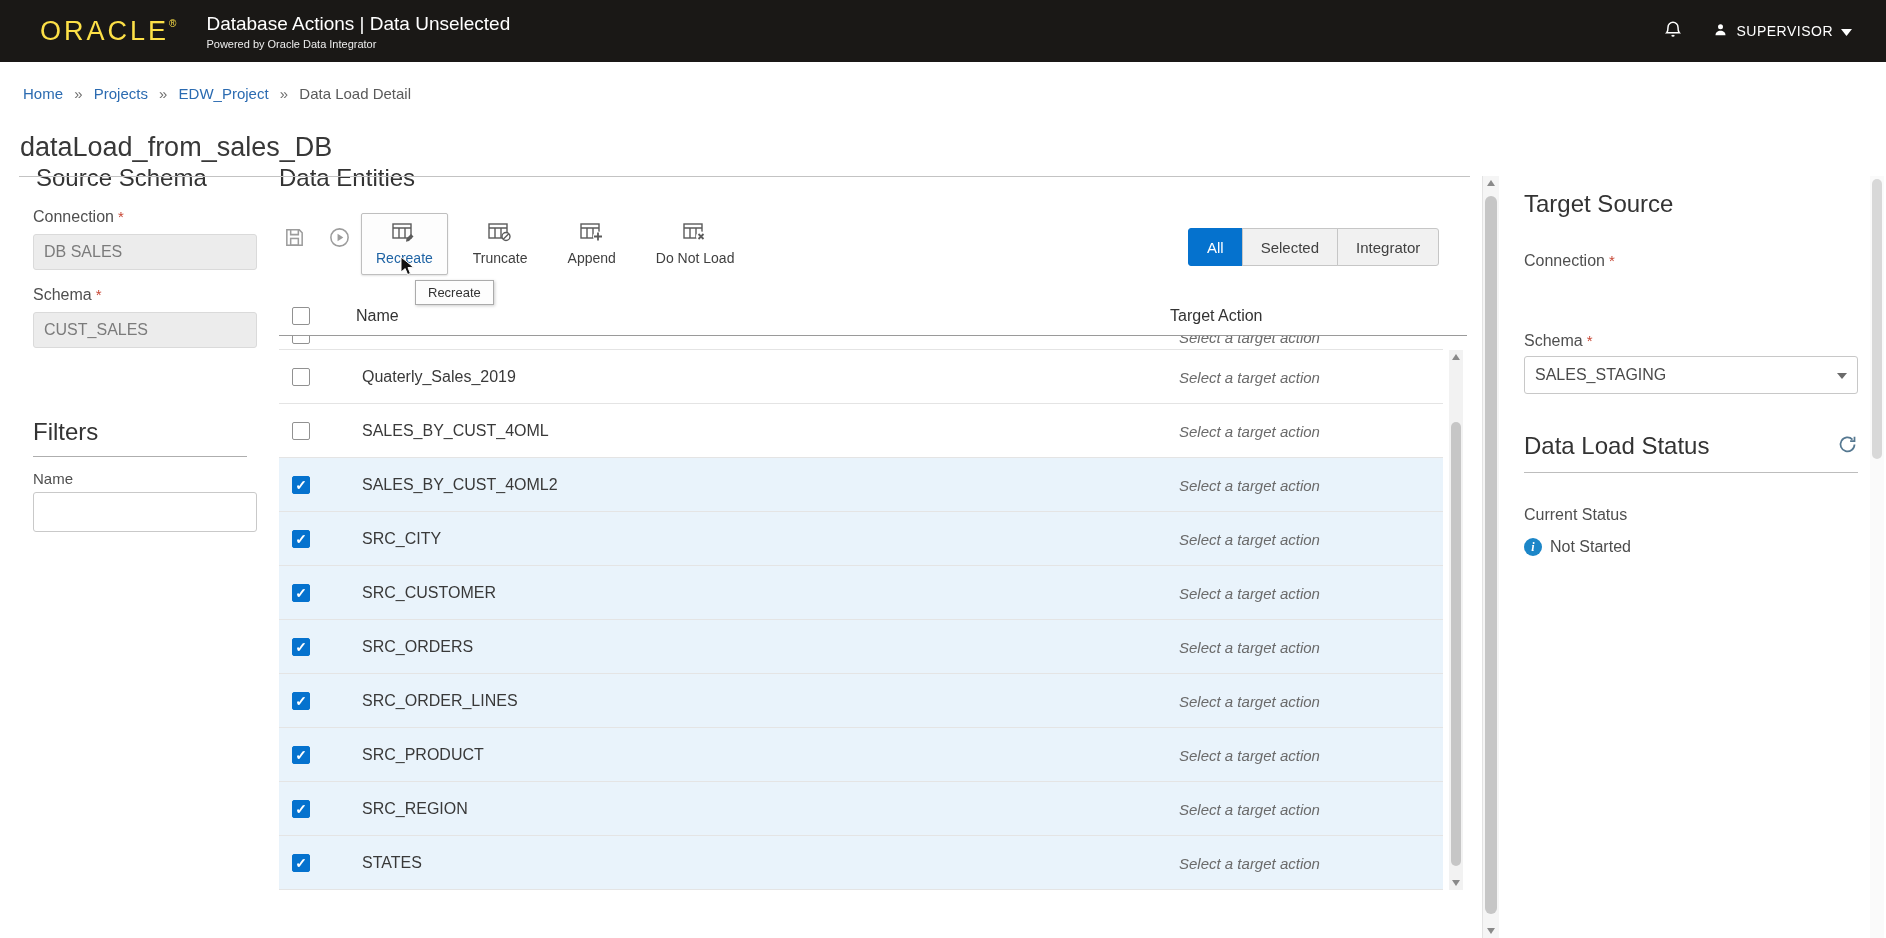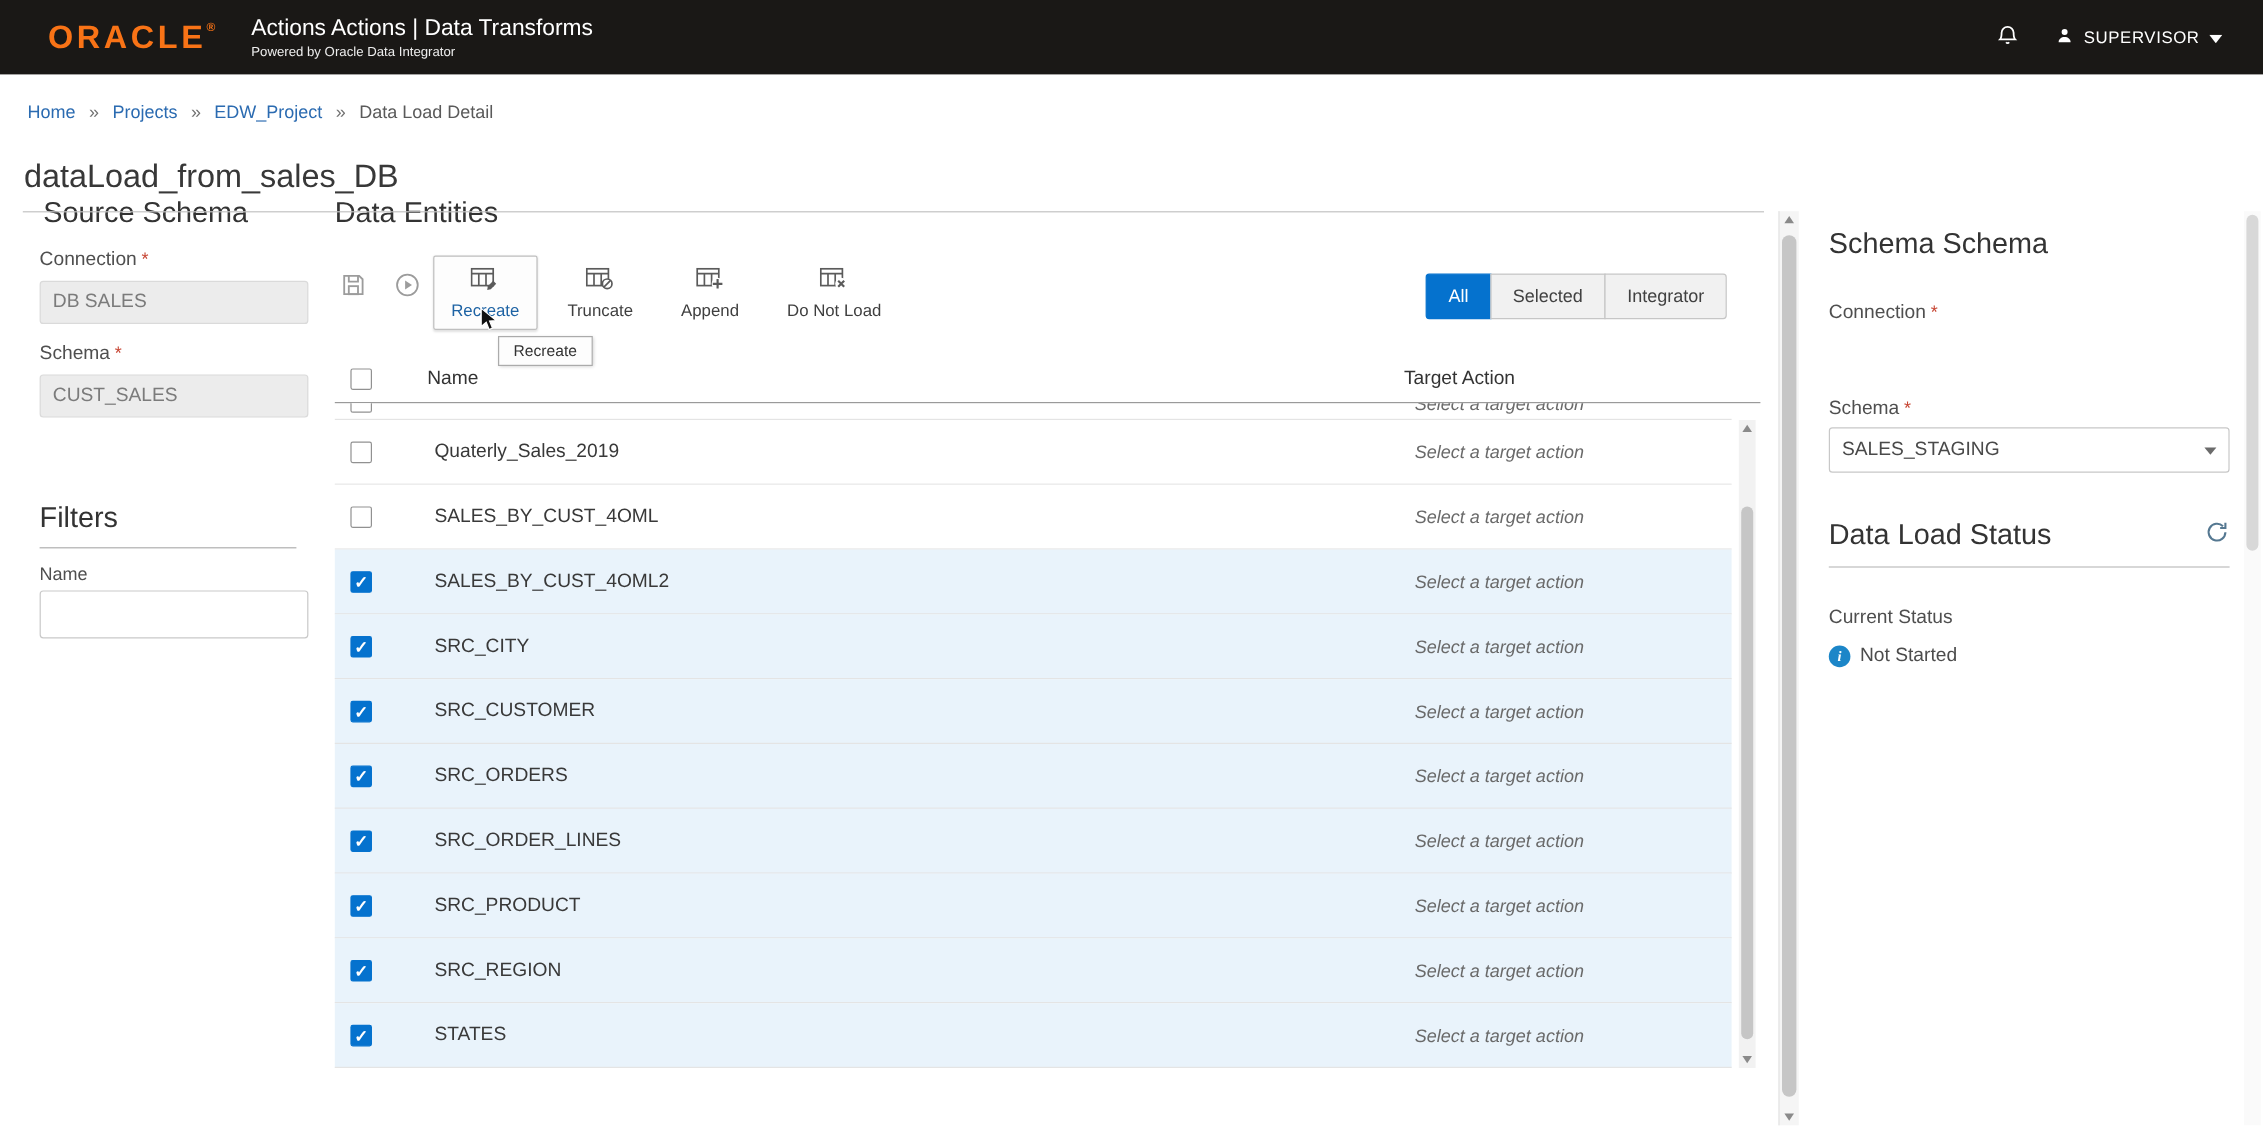--- a/index.html
+++ b/index.html
@@ -2,21 +2,21 @@
 <html><head>
 <meta charset="utf-8">
 <style>
   * { box-sizing: border-box; margin: 0; padding: 0; }
   body { background:#fff; font-family:"Liberation Sans", sans-serif; }
   .canvas { position:relative; width:1886px; height:938px; background:#fff; overflow:hidden; }
   .abs { position:absolute; }
 
   
   .app-header { position:absolute; left:0; top:0; width:1886px; height:62px; background:#1a1816; display:flex; align-items:center; }
-  .brand { margin-left:40px; color:#f97316; font-size:27px; font-weight:bold; letter-spacing:3px; display:flex; align-items:flex-start; }
+  .brand { margin-left:40px; color:#fde047; font-size:27px; font-weight:normal; letter-spacing:3px; display:flex; align-items:flex-start; }
   .brand .reg { font-size:10px; margin-top:2px; letter-spacing:0; }
   .app-titles { margin-left:30px; color:#fff; }
   .app-title { font-size:19px; }
   .app-subtitle { font-size:11px; margin-top:3px; color:#ededed; }
   .header-right { margin-left:auto; margin-right:34px; display:flex; align-items:center; gap:30px; color:#fff; }
   .user-menu { display:flex; align-items:center; gap:8px; font-size:14px; letter-spacing:0.5px; }
 
   
   .breadcrumb { position:absolute; left:23px; top:85px; font-size:15px; color:#6e6e6e; }
   .breadcrumb a { color:#2b6bb1; text-decoration:none; cursor:pointer; }
@@ -98,21 +98,21 @@
 <body>
 
 <div class="canvas">
 
   <header class="app-header">
     <div class="brand">
       <span>ORACLE</span>
       <span class="reg">®</span>
     </div>
     <div class="app-titles">
-      <div class="app-title">Actions Actions | Data Transforms</div>
+      <div class="app-title">Database Actions | Data Unselected</div>
       <div class="app-subtitle">Powered by Oracle Data Integrator</div>
     </div>
     <div class="header-right">
       <span style="cursor:pointer;">
         <svg width="20" height="20" viewBox="0 0 24 24" fill="none" stroke="#fff" stroke-width="1.8">
           <path d="M6 10a6 6 0 0 1 12 0c0 5 1.5 6.5 1.5 6.5h-15S6 15 6 10z"></path>
           <path d="M10.5 19.5a1.8 1.8 0 0 0 3 0"></path>
         </svg>
       </span>
       <span class="user-menu" style="cursor:pointer;">
@@ -322,21 +322,21 @@
       <div class="arrow" style="top:0;">
           <span class="tri-up"></span>
         </div>
       <div class="thumb" style="top:20px; height:718px;"></div>
       <div class="arrow" style="bottom:0;">
           <span class="tri-down"></span>
         </div>
     </div>
 
     <aside class="right-panel">
-      <div class="abs panel-heading" style="left:0; top:14px;">Schema Schema</div>
+      <div class="abs panel-heading" style="left:0; top:14px;">Target Source</div>
       <div class="abs field-label" style="left:0; top:76px;">
         <span>Connection</span><span class="req">*</span>
       </div>
       <div class="abs field-label" style="left:0; top:156px;">
         <span>Schema</span><span class="req">*</span>
       </div>
       <div class="abs select" style="left:0; top:180px;">
         <span>SALES_STAGING</span>
         <span class="caret"></span>
       </div>

